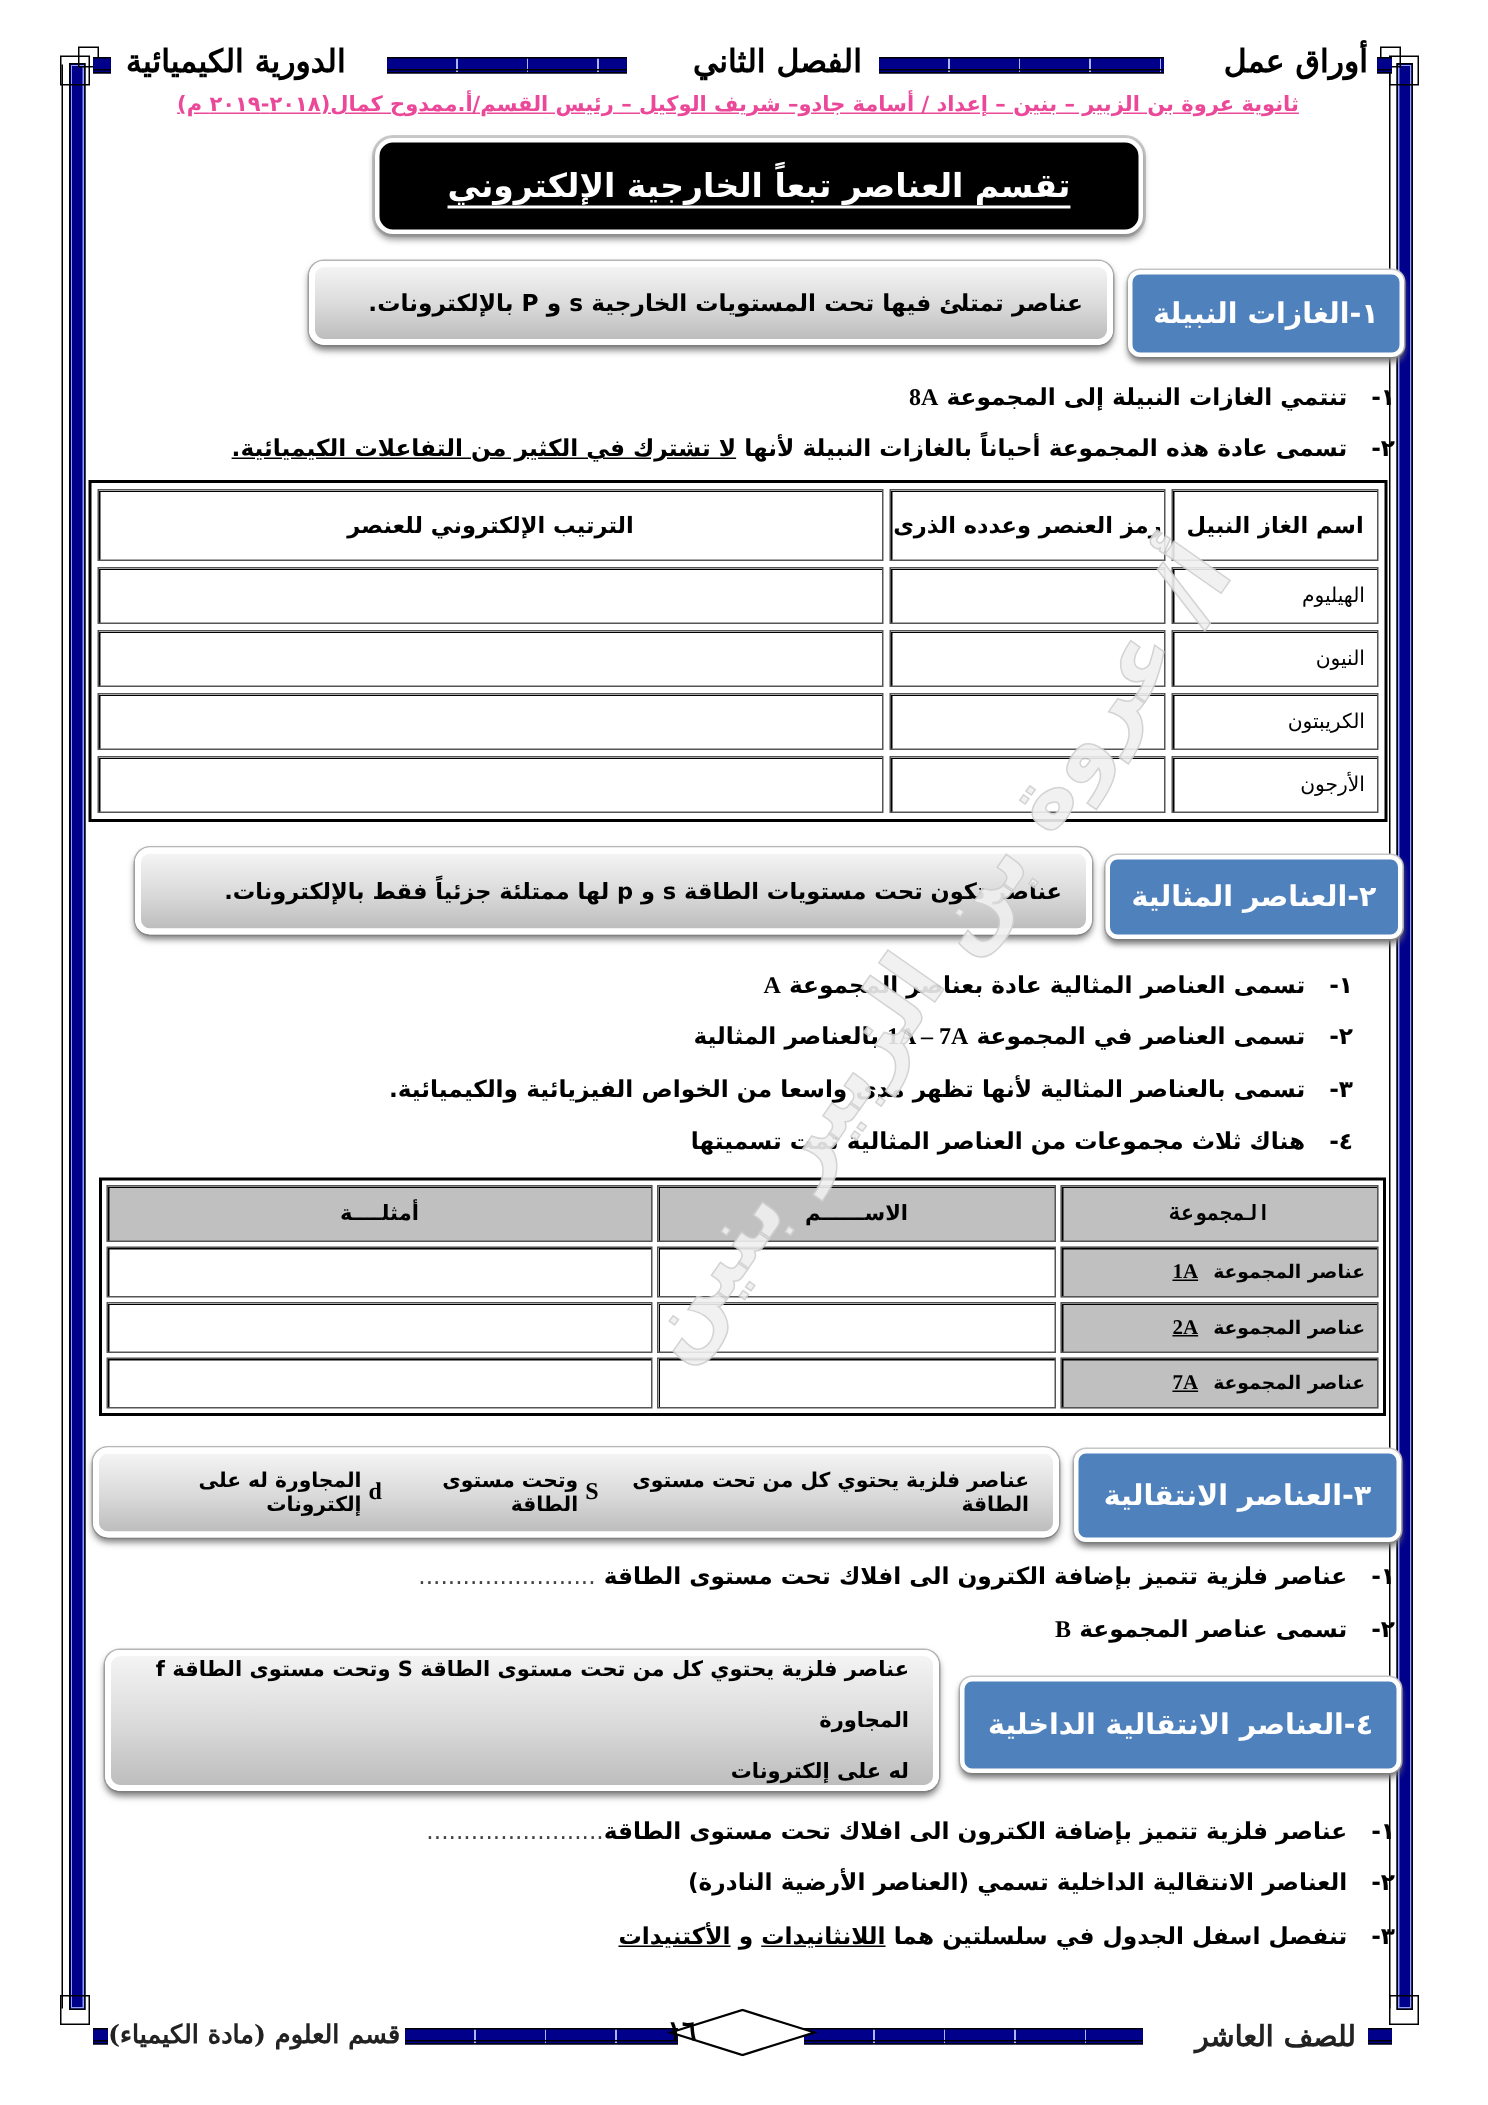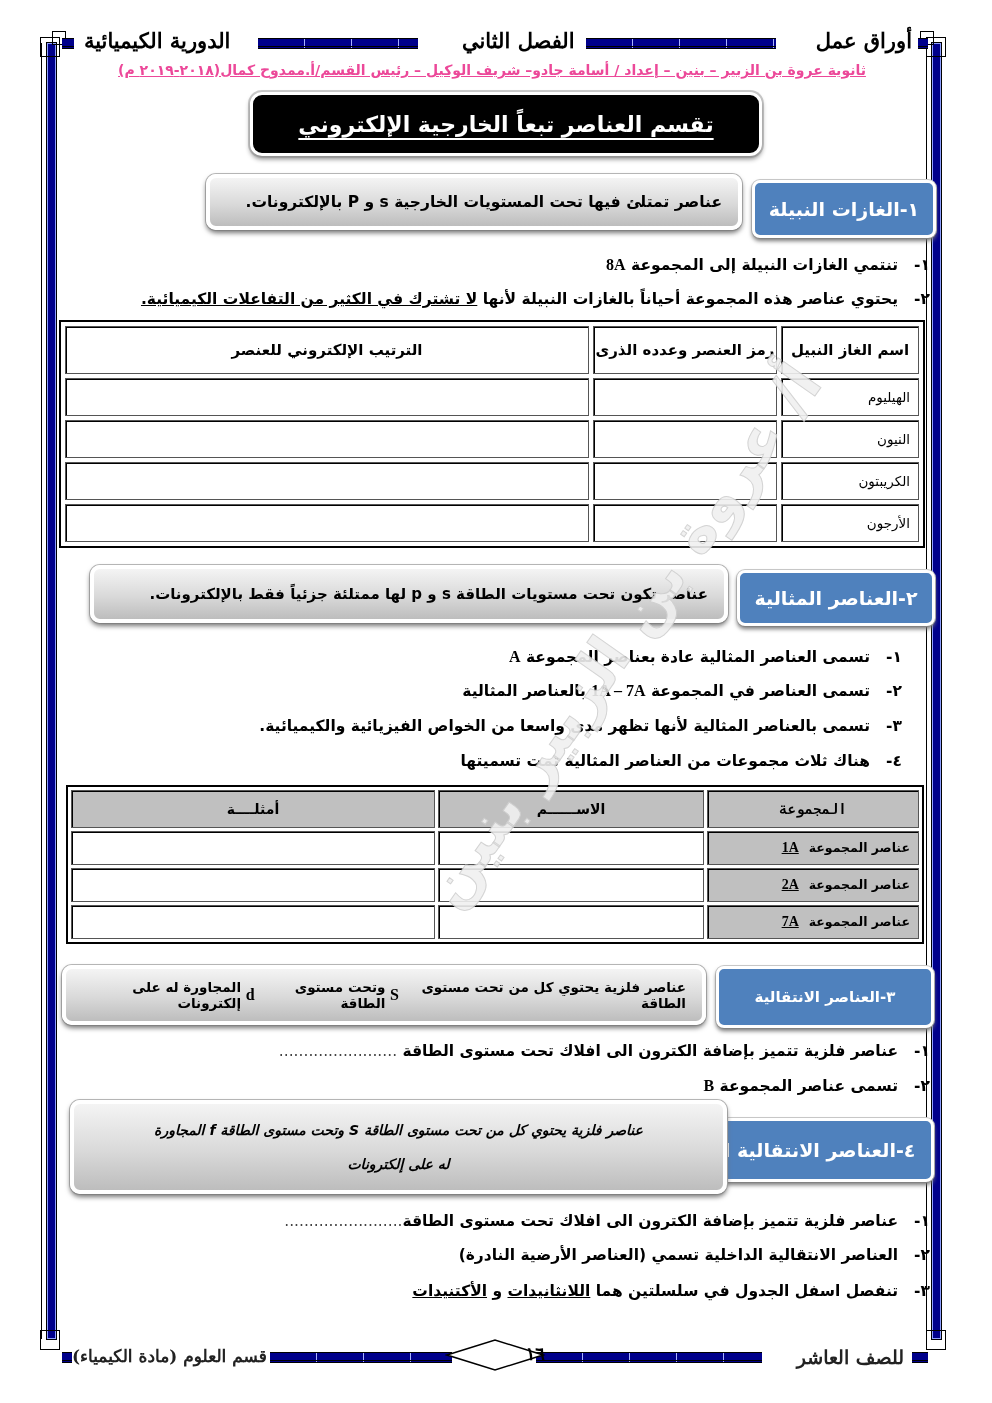--- a/index.html
+++ b/index.html
@@ -76,21 +76,21 @@
     <span>تقسم العناصر تبعاً الخارجية الإلكتروني</span>
   </div>
 
   <div class="pill" style="left:752px;top:180px;width:178px;height:52px;font-size:19px;">١-الغازات النبيلة</div>
   <div class="defbox" style="left:206px;top:174px;width:536px;height:56px;font-size:15.5px;">عناصر تمتلئ فيها تحت المستويات الخارجية s و P بالإلكترونات.</div>
 
   <div class="item" style="right:62px;top:256px;">
     <span class="num">١-</span><span>تنتمي الغازات النبيلة إلى المجموعة</span> <span class="latin">8A</span>
   </div>
   <div class="item" style="right:62px;top:290px;">
-    <span class="num">٢-</span><span>يحتوي عناصر هذه المجموعة أحياناً بالغازات النبيلة لأنها </span><span class="u">لا تشترك في الكثير من التفاعلات الكيميائية.</span>
+    <span class="num">٢-</span><span>تسمى عادة هذه المجموعة أحياناً بالغازات النبيلة لأنها </span><span class="u">لا تشترك في الكثير من التفاعلات الكيميائية.</span>
   </div>
 
   <table class="t1">
     <tbody>
         <tr>
       <th style="width:134px;">اسم الغاز النبيل</th>
       <th style="width:180px;">رمز العنصر وعدده الذرى</th>
       <th>الترتيب الإلكتروني للعنصر</th>
     </tr>
     <tr>
@@ -150,34 +150,34 @@
       <td></td>
     </tr>
     <tr>
       <td class="grp"><span>عناصر المجموعة</span><b>7A</b></td>
       <td></td>
       <td></td>
     </tr>
   </tbody>
     </table>
 
-  <div class="pill" style="left:716px;top:966px;width:212px;height:56px;font-size:15px;">٣-العناصر الانتقالية</div>
+  <div class="pill" style="left:716px;top:966px;width:212px;height:56px;font-size:19px;">٣-العناصر الانتقالية</div>
   <div class="defbox" style="left:62px;top:965px;width:644px;height:60px;font-size:13.5px;justify-content:flex-start;">
     <span>عناصر فلزية يحتوي كل من تحت مستوى الطاقة</span>&nbsp;<span class="latin">S</span>&nbsp;<span>وتحت مستوى الطاقة</span>&nbsp;<span class="latin">d</span>&nbsp;<span>المجاورة له على إلكترونات</span>
   </div>
 
   <div class="item" style="right:62px;top:1042px;">
     <span class="num">١-</span><span>عناصر فلزية تتميز بإضافة الكترون الى افلاك تحت مستوى الطاقة</span> <span class="dots">........................</span>
   </div>
   <div class="item" style="right:62px;top:1077px;">
     <span class="num">٢-</span><span>تسمى عناصر المجموعة</span> <span class="latin">B</span>
   </div>
 
   <div class="pill" style="left:640px;top:1118px;width:288px;height:58px;font-size:19px;">٤-العناصر الانتقالية الداخلية</div>
-  <div class="defbox" style="left:70px;top:1100px;width:657px;height:94px;font-size:14px;flex-direction:column;align-items:center;justify-content:center;line-height:34px;font-style:italic;">
+  <div class="defbox" style="left:70px;top:1100px;width:556px;height:94px;font-size:14px;flex-direction:column;align-items:flex-start;justify-content:center;line-height:34px;">
     <span>عناصر فلزية يحتوي كل من تحت مستوى الطاقة S وتحت مستوى الطاقة f المجاورة</span>
     <span>له على إلكترونات</span>
   </div>
 
   <div class="item" style="right:62px;top:1212px;">
     <span class="num">١-</span><span>عناصر فلزية  تتميز بإضافة الكترون الى افلاك تحت مستوى الطاقة</span><span class="dots">........................</span>
   </div>
   <div class="item" style="right:62px;top:1246px;">
     <span class="num">٢-</span><span>العناصر الانتقالية الداخلية تسمي (العناصر الأرضية النادرة)</span>
   </div>
@@ -192,15 +192,15 @@
   <div class="hbar" style="left:536px;top:1352px;width:226px;"></div>
   <div class="hbar" style="left:912px;top:1352px;width:16px;"></div>
 
   <div class="footer-text" style="right:88px;">للصف العاشر</div>
   <div class="footer-text" style="left:72px;font-size:17px;">قسم العلوم (مادة الكيمياء)</div>
 
   <div class="pagenum">
     <svg width="100" height="32" viewBox="0 0 100 32">
       <polygon points="2,16 50,1 98,16 50,31" fill="#fff" stroke="#000" stroke-width="1.5"></polygon>
     </svg>
-    <span style="position:absolute;left:0;top:4px;width:100px;text-align:right;font-family:Liberation Serif, serif;font-weight:bold;font-size:18px;">١٦</span>
+    <span style="position:absolute;left:0;top:4px;width:100px;text-align:left;font-family:Liberation Serif, serif;font-weight:bold;font-size:18px;">١٦</span>
   </div>
 </div>
 
 </body></html>

